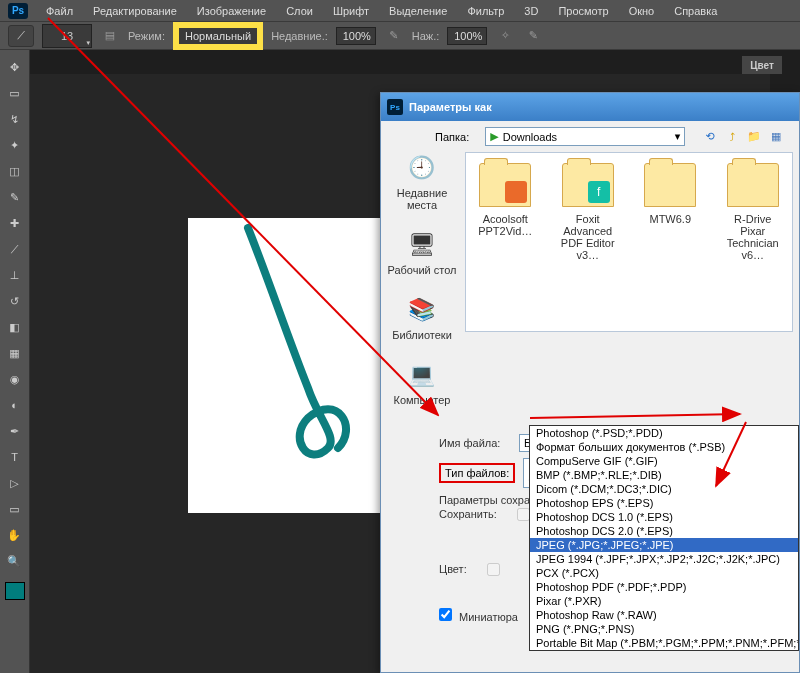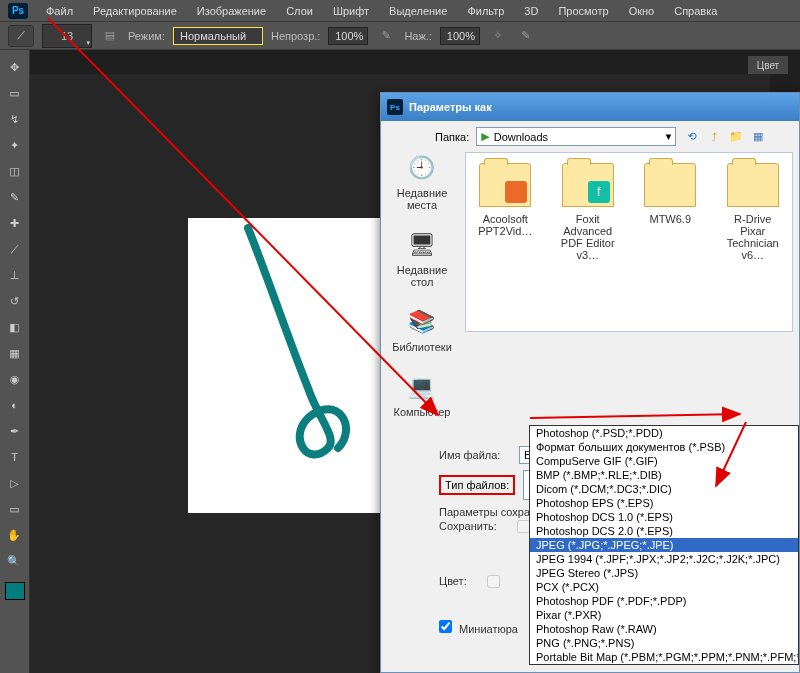--- a/index.html
+++ b/index.html
@@ -5,38 +5,38 @@
 *{box-sizing:border-box;margin:0;padding:0;font-family:Tahoma,Arial,sans-serif;font-size:11px;}
 body{width:800px;height:673px;overflow:hidden;background:#535353;}
 .top-menu{height:22px;background:#535353;display:flex;align-items:center;padding-left:8px;gap:0;border-bottom:1px solid #3a3a3a;}
 .ps-logo{width:20px;height:16px;background:#001e36;color:#31a8ff;font-weight:bold;display:flex;align-items:center;justify-content:center;border-radius:3px;margin-right:8px;font-size:10px;}
 .menu-item{color:#ddd;padding:3px 10px;cursor:pointer;}
 .option-bar{height:28px;background:#535353;display:flex;align-items:center;padding-left:8px;gap:8px;border-bottom:1px solid #3a3a3a;}
 .brush-ic{width:26px;height:22px;background:#444;border:1px solid #333;border-radius:3px;display:flex;align-items:center;justify-content:center;color:#ccc;}
 .brush-size-sel{width:50px;height:24px;background:#3a3a3a;border:1px solid #222;display:flex;align-items:center;justify-content:center;color:#ccc;font-size:9px;position:relative;}
 .brush-size-sel::after{content:"▾";position:absolute;right:1px;bottom:0;font-size:7px;}
 .opt-label{color:#bbb;}
-.opt-sel{background:#3a3a3a;color:#ddd;border:1px solid #fde047;padding:2px 6px;min-width:90px;}
+.opt-sel{background:#3a3a3a;color:#ddd;border:6px solid #fde047;padding:2px 6px;min-width:90px;}
 .opt-num{background:#3a3a3a;color:#ddd;border:1px solid #222;padding:2px 4px;width:40px;text-align:right;}
 .opt-icon{width:20px;height:20px;display:flex;align-items:center;justify-content:center;color:#999;}
 .workspace{position:absolute;top:50px;left:0;right:0;bottom:0;background:#1e1e1e;display:flex;}
 .tool-col{width:30px;background:#535353;display:flex;flex-direction:column;align-items:center;padding-top:6px;gap:4px;border-right:1px solid #333;}
 .tool-btn{width:24px;height:22px;display:flex;align-items:center;justify-content:center;color:#ccc;cursor:pointer;position:relative;}
 .color-sw{width:20px;height:18px;background:#017d7d;border:1px solid #000;margin-top:6px;}
 .doc-tab-bar{position:absolute;top:50px;left:30px;height:24px;background:#3a3a3a;display:flex;align-items:center;padding-left:8px;}
 .doc-tab{color:#ccc;padding:4px 10px;background:#2a2a2a;}
 .canvas-area{position:absolute;top:74px;left:30px;right:30px;bottom:0;background:#262626;overflow:hidden;}
 .canvas{position:absolute;top:144px;left:158px;width:195px;height:295px;background:#fff;}
-.panel-tab{position:absolute;top:56px;right:12px;width:40px;height:18px;background:#454545;color:#ccc;font-size:10px;display:flex;align-items:center;justify-content:center;}
+.panel-tab{position:absolute;top:56px;right:18px;width:40px;height:18px;background:#454545;color:#ccc;font-size:10px;display:flex;align-items:center;justify-content:center;font-weight:bold;}
 
 .dialog{position:absolute;top:92px;left:380px;right:0;bottom:0;background:#f0f0f0;border:1px solid #6b8fb5;box-shadow:-2px 2px 8px rgba(0,0,0,.4);}
 .dlg-title{height:28px;background:linear-gradient(#5ca3e6,#3b7fc7);display:flex;align-items:center;color:#fff;font-weight:bold;padding-left:6px;gap:6px;}
 .dlg-title .ps-sm{width:16px;height:16px;background:#001e36;color:#31a8ff;font-size:8px;display:flex;align-items:center;justify-content:center;border-radius:2px;font-weight:bold;}
 .dlg-body{padding:6px;}
-.folder-row{display:flex;align-items:center;gap:7px;margin-left:48px;margin-bottom:6px;}
+.folder-row{display:flex;align-items:center;gap:16px;margin-left:48px;margin-bottom:6px;}
 .folder-select{flex:1;max-width:200px;border:1px solid #7b9ebd;background:#fff;padding:2px 4px;display:flex;align-items:center;gap:4px;}
 .nav-icons{display:flex;gap:4px;}
 .nav-icons span{width:18px;height:18px;display:flex;align-items:center;justify-content:center;}
 .places-col{width:70px;float:left;text-align:center;}
 .place{margin-bottom:18px;color:#333;}
 .place .pic{width:36px;height:32px;margin:0 auto 3px;display:flex;align-items:center;justify-content:center;font-size:22px;}
 .file-pane{margin-left:78px;border:1px solid #b9c8da;background:#fff;min-height:180px;padding:10px;display:flex;gap:24px;}
 .file-item{width:78px;text-align:center;color:#333;}
 .file-item .ic{width:52px;height:44px;margin:0 auto 6px;background:#fde9a3;border:1px solid #d6a84d;border-radius:3px 3px 0 0;position:relative;}
 .file-item .ic::before{content:"";position:absolute;top:-6px;left:4px;width:22px;height:6px;background:#fde9a3;border:1px solid #d6a84d;border-bottom:none;border-radius:3px 3px 0 0;}
@@ -79,21 +79,21 @@
 </div>
 
 <div class="option-bar">
   <div class="brush-ic">⟋</div>
   <div class="brush-size-sel">
       <span>13</span>
     </div>
   <div class="opt-icon">▤</div>
   <span class="opt-label">Режим:</span>
   <div class="opt-sel">Нормальный</div>
-  <span class="opt-label">Непрозр.:</span>
+  <span class="opt-label">Недавние.:</span>
   <div class="opt-num">100%</div>
   <div class="opt-icon">✎</div>
   <span class="opt-label">Наж.:</span>
   <div class="opt-num">100%</div>
   <div class="opt-icon">✧</div>
   <div class="opt-icon">✎</div>
 </div>
 
 <div class="doc-tab-bar">
   <div class="doc-tab">Без имени-1 @ 100% (RGB/8) *</div>
@@ -151,21 +151,21 @@
       <div class="nav-icons">
         <span style="color:#2a72c9">⟲</span>
         <span style="color:#d6a200">⤴</span>
         <span style="color:#d6a200">📁</span>
         <span style="color:#4a7bbd">▦</span>
       </div>
     </div>
 
     <div class="places-col">
       <div class="place"><div class="pic">🕘</div><span>Недавние места</span></div>
-      <div class="place"><div class="pic">🖥</div><span>Недавние стол</span></div>
+      <div class="place"><div class="pic">🖥</div><span>Рабочий стол</span></div>
       <div class="place"><div class="pic">📚</div><span>Библиотеки</span></div>
       <div class="place"><div class="pic">💻</div><span>Компьютер</span></div>
     </div>
 
     <div class="file-pane">
       <div class="file-item"><div class="ic">
             <div class="badge bad-orange"></div>
           </div><span>Acoolsoft PPT2Vid…</span></div>
       <div class="file-item"><div class="ic">
             <div class="badge bad-teal">f</div>
@@ -215,21 +215,20 @@
         <div class="dd-item">Photoshop (*.PSD;*.PDD)</div>
         <div class="dd-item">Формат больших документов (*.PSB)</div>
         <div class="dd-item">CompuServe GIF (*.GIF)</div>
         <div class="dd-item">BMP (*.BMP;*.RLE;*.DIB)</div>
         <div class="dd-item">Dicom (*.DCM;*.DC3;*.DIC)</div>
         <div class="dd-item">Photoshop EPS (*.EPS)</div>
         <div class="dd-item">Photoshop DCS 1.0 (*.EPS)</div>
         <div class="dd-item">Photoshop DCS 2.0 (*.EPS)</div>
         <div class="dd-item sel">JPEG (*.JPG;*.JPEG;*.JPE)</div>
         <div class="dd-item">JPEG 1994 (*.JPF;*.JPX;*.JP2;*.J2C;*.J2K;*.JPC)</div>
-        <div class="dd-item">JPEG Stereo (*.JPS)</div>
         <div class="dd-item">PCX (*.PCX)</div>
         <div class="dd-item">Photoshop PDF (*.PDF;*.PDP)</div>
         <div class="dd-item">Pixar (*.PXR)</div>
         <div class="dd-item">Photoshop Raw (*.RAW)</div>
         <div class="dd-item">PNG (*.PNG;*.PNS)</div>
         <div class="dd-item">Portable Bit Map (*.PBM;*.PGM;*.PPM;*.PNM;*.PFM;*.PAM)</div>
       </div>
 
   </div>
 </div>

